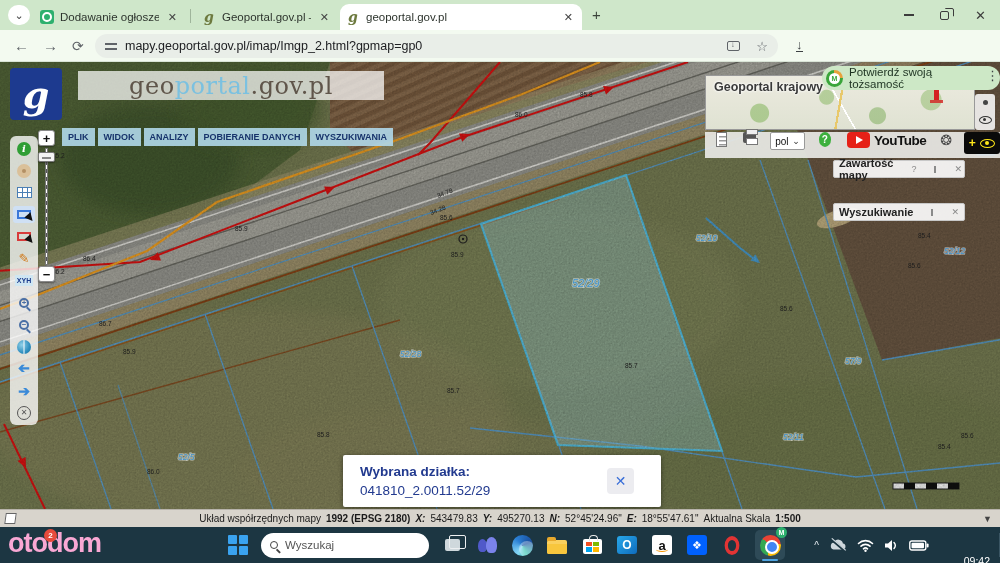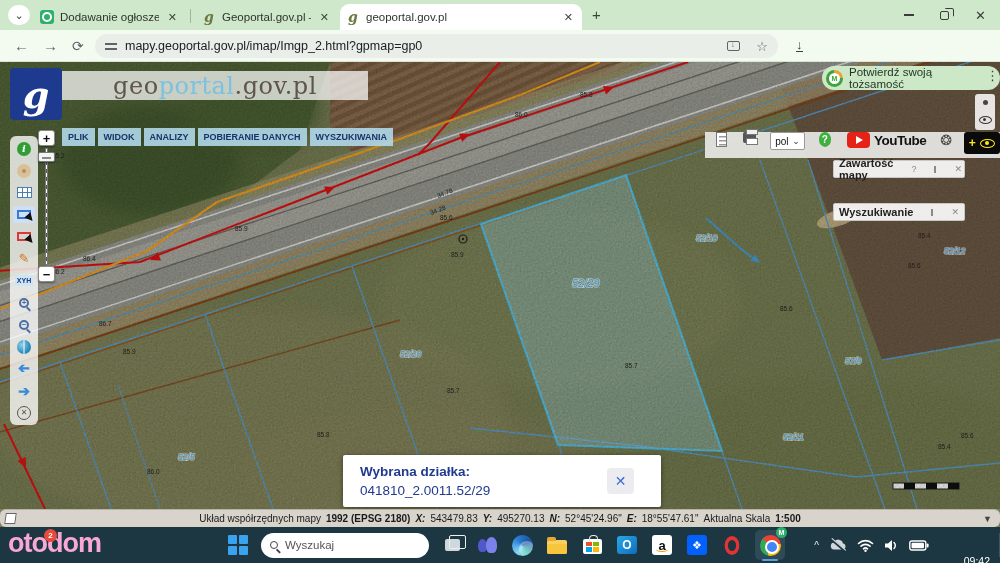--- a/index.html
+++ b/index.html
@@ -44,21 +44,21 @@
   .avatar{width:17px;height:17px;border-radius:50%;background:conic-gradient(#e8a23c 0 90deg,#3aa53a 90deg 360deg);display:flex;align-items:center;justify-content:center;}
   .avatar::after{content:"M";width:11px;height:11px;border-radius:50%;background:#fff;color:#3aa53a;font-size:7px;font-weight:bold;display:flex;align-items:center;justify-content:center;}
   .profilelabel{font-size:11.5px;color:#1e3322;}
   .menudots{position:absolute;left:986px;top:38px;font-size:13px;color:#3c4043;}
 
   
   .mapsvg{position:absolute;left:0;top:62px;width:1000px;height:447px;display:block;}
 
   
   .gp-logo{position:absolute;left:10px;top:68px;width:52px;height:52px;background:#1d3a8f;border-radius:4px;color:#fff;font:bold italic 38px "DejaVu Serif",serif;display:flex;align-items:center;justify-content:center;}
-  .gp-banner{position:absolute;left:62px;top:71px;width:306px;height:29px;background:rgba(255,255,255,.72);display:flex;align-items:center;justify-content:center;font:24px "DejaVu Serif",serif;letter-spacing:.5px;}
+  .gp-banner{position:absolute;left:78px;top:71px;width:306px;height:29px;background:rgba(255,255,255,.72);display:flex;align-items:center;justify-content:center;font:24px "DejaVu Serif",serif;letter-spacing:.5px;}
   .gp-banner .c1{color:#5f554a;}
   .gp-banner .c2{color:#7bc1e0;}
   .gp-menu{position:absolute;left:62px;top:100px;display:flex;gap:3px;}
   .gp-menu div{background:rgba(176,216,234,.9);color:#17336b;font-weight:bold;font-size:9px;padding:4px 6px;margin-top:28px;}
 
   
   .gp-tools{position:absolute;left:10px;top:136px;width:28px;background:rgba(255,255,255,.78);border-radius:6px;padding:4px 0;display:flex;flex-direction:column;align-items:center;gap:5px;}
   .tool{width:22px;height:17px;display:flex;align-items:center;justify-content:center;position:relative;}
   .tool.active{background:#cfe0f4;border-radius:3px;}
   .t-info{width:14px;height:14px;border-radius:50%;background:#2f9e35;color:#fff;font:bold italic 10px "DejaVu Serif",serif;display:flex;align-items:center;justify-content:center;}
@@ -139,21 +139,21 @@
   .p1{top:160px;}
   .p2{top:203px;}
 
   
   .gp-popup{position:absolute;left:343px;top:455px;width:318px;height:52px;background:#fff;border-radius:2px;box-shadow:0 1px 5px rgba(0,0,0,.45);}
   .popup-l1{position:absolute;left:17px;top:9px;font-size:13.5px;font-weight:bold;color:#223a8f;}
   .popup-l2{position:absolute;left:17px;top:28px;font-size:13.5px;color:#223a8f;}
   .popup-close{position:absolute;left:264px;top:13px;width:27px;height:26px;background:#ececf0;border-radius:4px;color:#3a6fd8;font-size:14px;display:flex;align-items:center;justify-content:center;}
 
   
-  .gp-status{position:absolute;left:0;top:509px;width:1000px;height:18px;background:#d8d4cc;border-top:1px solid #b7b3ab;font-size:10px;color:#1a1a1a;border-radius:6px;}
+  .gp-status{position:absolute;left:0;top:509px;width:1000px;height:18px;background:#d8d4cc;border-top:1px solid #b7b3ab;font-size:10px;color:#1a1a1a;}
   .statusicon{position:absolute;left:5px;top:3px;width:11px;height:11px;border:1.4px solid #666;background:#fff;transform:skewX(-8deg);}
   .statustext{position:absolute;left:0;right:0;top:3px;display:flex;justify-content:center;gap:5px;white-space:nowrap;}
   .statustext b{font-weight:bold;}
   .statustext .lbl{font-weight:bold;font-style:italic;}
   .statuschev{position:absolute;right:8px;top:4px;font-size:9px;color:#444;}
 
   
   .taskbar{position:absolute;left:0;top:527px;width:1000px;height:36px;background:#1c3642;}
   .brand{position:absolute;left:8px;top:1px;font-size:27px;font-weight:bold;color:#f9a8d4;letter-spacing:-1px;}
   .brandbadge{position:absolute;left:44px;top:2px;width:13px;height:13px;border-radius:50%;background:#e84b3c;color:#fff;font-size:8px;font-weight:bold;display:flex;align-items:center;justify-content:center;}
@@ -392,20 +392,24 @@
     <div class="tool">
         <span class="t-cross">✕</span>
       </div>
   </div>
 
   <div class="zoombtn zb-plus">+</div>
   <div class="zoomtrack"></div>
   <div class="zoomhandle"></div>
   <div class="zoombtn zb-minus">−</div>
 
+  <div class="gp-overview">
+    <div class="gp-overview-title">Geoportal krajowy</div>
+    <div class="gp-pin"></div>
+  </div>
   <div class="gp-gear">⚙</div>
   <div class="gp-eyestrip">
     <span class="dot"></span>
     <span class="eye"></span>
   </div>
   <div class="gp-blueeye">
       <span class="eye white"></span>
     </div>
 
   <div class="gp-toolbar">

